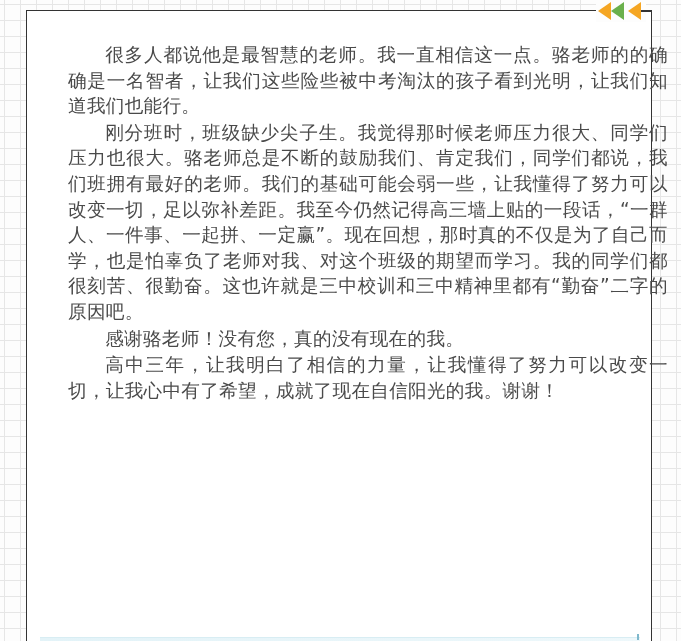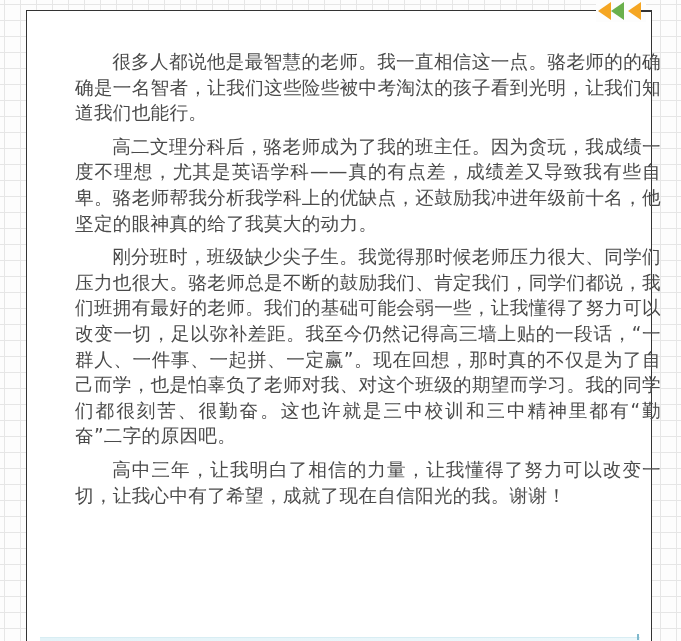--- a/index.html
+++ b/index.html
@@ -28,38 +28,38 @@
   .tri {
     position: absolute; top: 2px; width: 0; height: 0;
     border-top: 9px solid transparent;
     border-bottom: 9px solid transparent;
   }
   .text {
     position: absolute; left: 40px; top: 30px; width: 602px;
     color: #4a4a4a; font-size: 18.6px; line-height: 25.6px;
     text-align: justify; letter-spacing: 0.3px;
   }
-  .text p { margin: 8px; text-indent: 2em; }
+  .text p { margin: 1px; text-indent: 2em; }
   .footer-bar {
     position: absolute; left: 40px; top: 637px; width: 600px; height: 6px;
     background: linear-gradient(to right, #e3f3f8, #eef8fb);
     border-top: 1px solid #d8edf3;
   }
   .footer-dot {
     position: absolute; left: 637px; top: 634px; width: 2px; height: 6px; background: #7fb8cc;
   }
 </style>
 </head>
 <body>
 
 <div class="card">
   <div class="text">
     <p>很多人都说他是最智慧的老师。我一直相信这一点。骆老师的的确确是一名智者，让我们这些险些被中考淘汰的孩子看到光明，让我们知道我们也能行。</p>
-    <p>高二文理分科后，骆老师成为了我的班主任。因为贪玩，我成绩一度不理想，尤其是英语学科——真的有点差，成绩差又导致我有些自卑。骆老师帮我分析我学科上的优缺点，还鼓励我冲进年级前十名，他坚定的眼神真的给了我莫大的动力。</p>
     <p>刚分班时，班级缺少尖子生。我觉得那时候老师压力很大、同学们压力也很大。骆老师总是不断的鼓励我们、肯定我们，同学们都说，我们班拥有最好的老师。我们的基础可能会弱一些，让我懂得了努力可以改变一切，足以弥补差距。我至今仍然记得高三墙上贴的一段话，“一群人、一件事、一起拼、一定赢”。现在回想，那时真的不仅是为了自己而学，也是怕辜负了老师对我、对这个班级的期望而学习。我的同学们都很刻苦、很勤奋。这也许就是三中校训和三中精神里都有“勤奋”二字的原因吧。</p>
+    <p>感谢骆老师！没有您，真的没有现在的我。</p>
     <p>高中三年，让我明白了相信的力量，让我懂得了努力可以改变一切，让我心中有了希望，成就了现在自信阳光的我。谢谢！</p>
 
   </div>
 </div>
 
 <div class="arrows">
   <div class="tri" style="left:2px; border-right:13px solid #f5a623;"></div>
   <div class="tri" style="left:15px; border-right:13px solid #6ab04c;"></div>
   <div class="tri" style="left:32px; border-right:13px solid #f5a623;"></div>
 </div>

